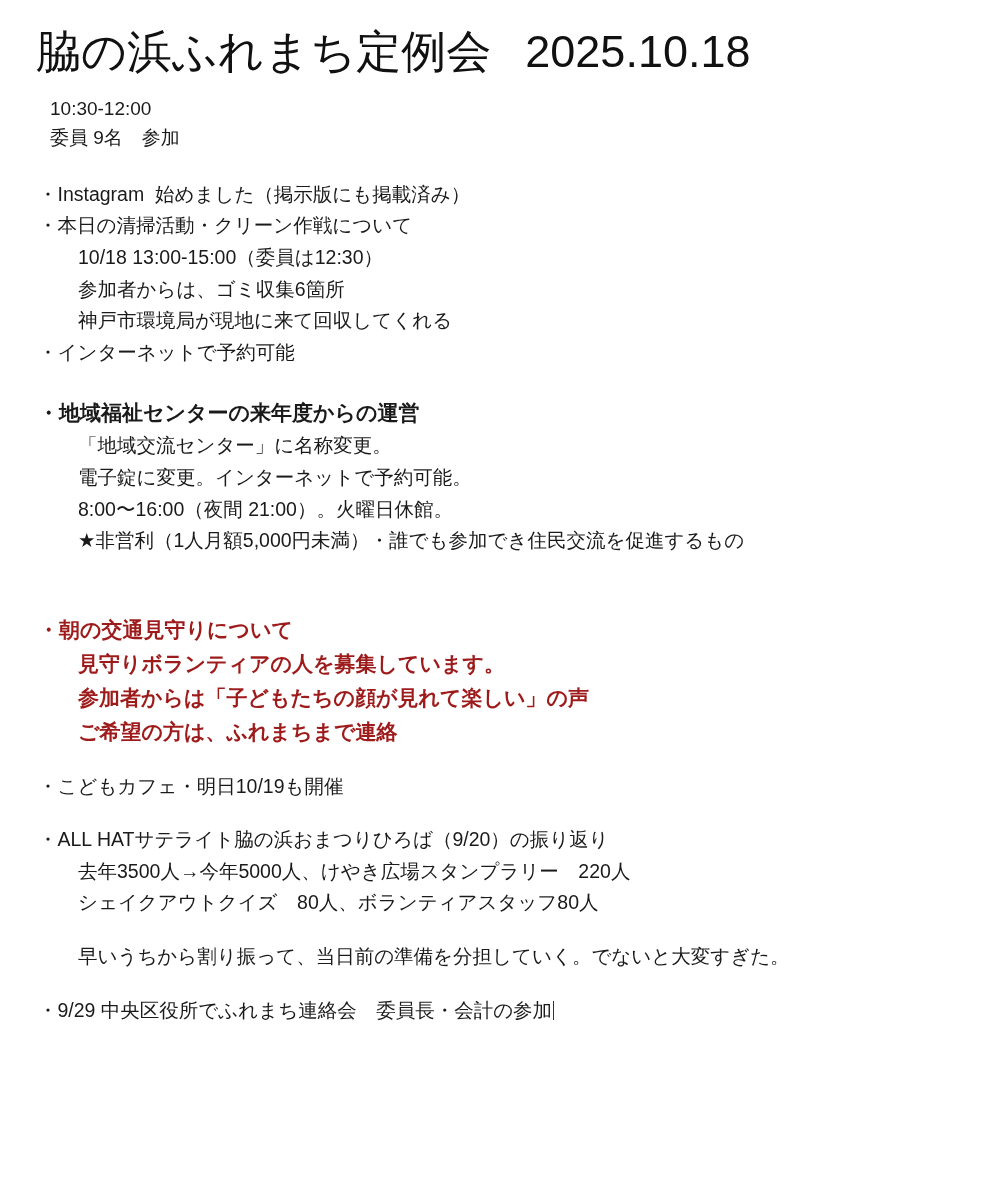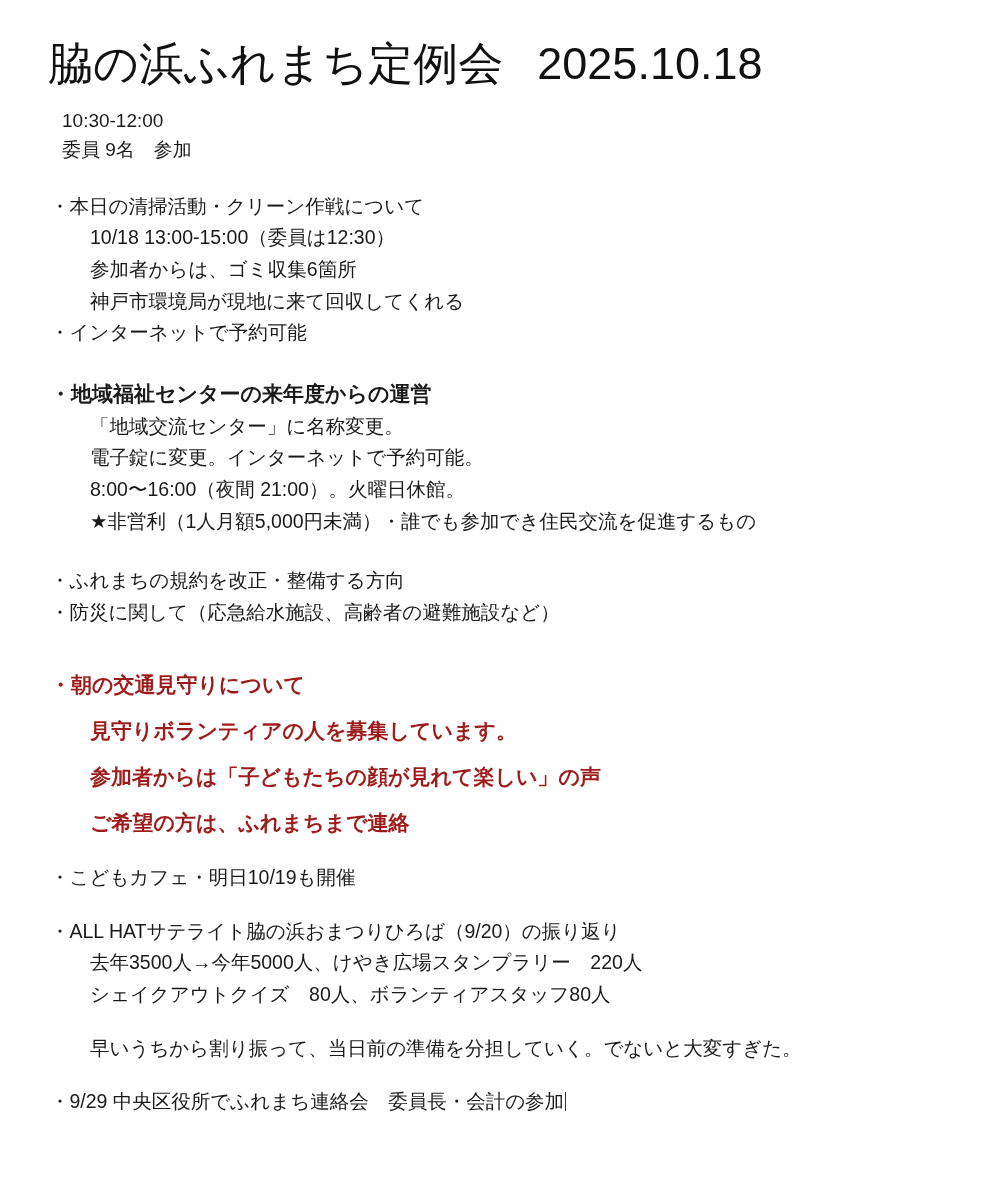--- a/index.html
+++ b/index.html
@@ -11,21 +11,21 @@
     width: 1000px;
     height: 1185px;
     font-family: "Liberation Sans", "DejaVu Sans", sans-serif;
     color: #111111;
     overflow: hidden;
   }
   .page {
     position: relative;
     width: 1000px;
     height: 951px;
-    padding: 12px;
+    padding: 0;
     box-sizing: border-box;
   }
   .title-row {
     display: flex;
     align-items: baseline;
     padding: 22px 0 0 36px;
     white-space: nowrap;
   }
   .title-main {
     font-size: 45px;
@@ -58,21 +58,20 @@
   .indent-1 { padding-left: 40px; }
   .bold-head {
     font-weight: bold;
     font-size: 21px;
     font-family: Liberation Serif, serif;
   }
   .red {
     color: #9e1b1b;
     font-weight: bold;
     font-size: 21px;
-    margin-top: 12px;
   }
   .spacer-md { height: 22px; }
   .spacer-lg { height: 28px; }
   .caret {
     display: inline-block;
     width: 1px;
     height: 19px;
     background: #333;
     vertical-align: -3px;
     margin-left: 1px;
@@ -89,43 +88,40 @@
   </div>
 
   <div class="meta">
     <div class="line">10:30-12:00</div>
     <div class="line">委員 9名　参加</div>
   </div>
 
   <div class="body-block">
 
     <div>
+      <div class="line">・Instagram  始めました（掲示版にも掲載済み）</div>
       <div class="line">・本日の清掃活動・クリーン作戦について</div>
       <div class="line indent-1">10/18 13:00-15:00（委員は12:30）</div>
       <div class="line indent-1">参加者からは、ゴミ収集6箇所</div>
       <div class="line indent-1">神戸市環境局が現地に来て回収してくれる</div>
       <div class="line">・インターネットで予約可能</div>
     </div>
 
     <div class="spacer-lg"></div>
 
     <div>
       <div class="line bold-head">・地域福祉センターの来年度からの運営</div>
       <div class="line indent-1">「地域交流センター」に名称変更。</div>
       <div class="line indent-1">電子錠に変更。インターネットで予約可能。</div>
       <div class="line indent-1">8:00〜16:00（夜間 21:00）。火曜日休館。</div>
       <div class="line indent-1">★非営利（1人月額5,000円未満）・誰でも参加でき住民交流を促進するもの</div>
     </div>
 
     <div class="spacer-lg"></div>
 
-    <div>
-      <div class="line">・ふれまちの規約を改正・整備する方向</div>
-      <div class="line">・防災に関して（応急給水施設、高齢者の避難施設など）</div>
-    </div>
 
     <div class="spacer-lg"></div>
 
     <div>
       <div class="line red">・朝の交通見守りについて</div>
       <div class="line red indent-1">見守りボランティアの人を募集しています。</div>
       <div class="line red indent-1">参加者からは「子どもたちの顔が見れて楽しい」の声</div>
       <div class="line red indent-1">ご希望の方は、ふれまちまで連絡</div>
     </div>
 

